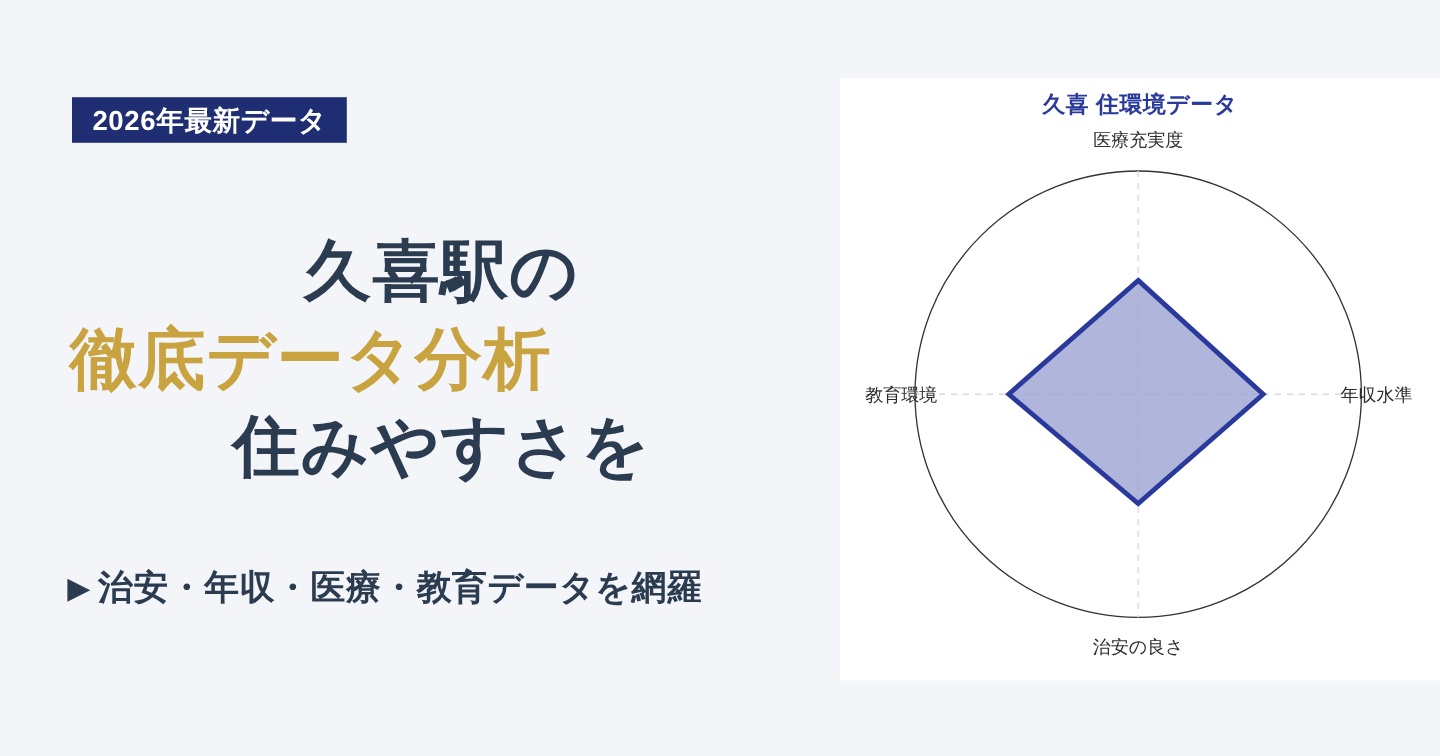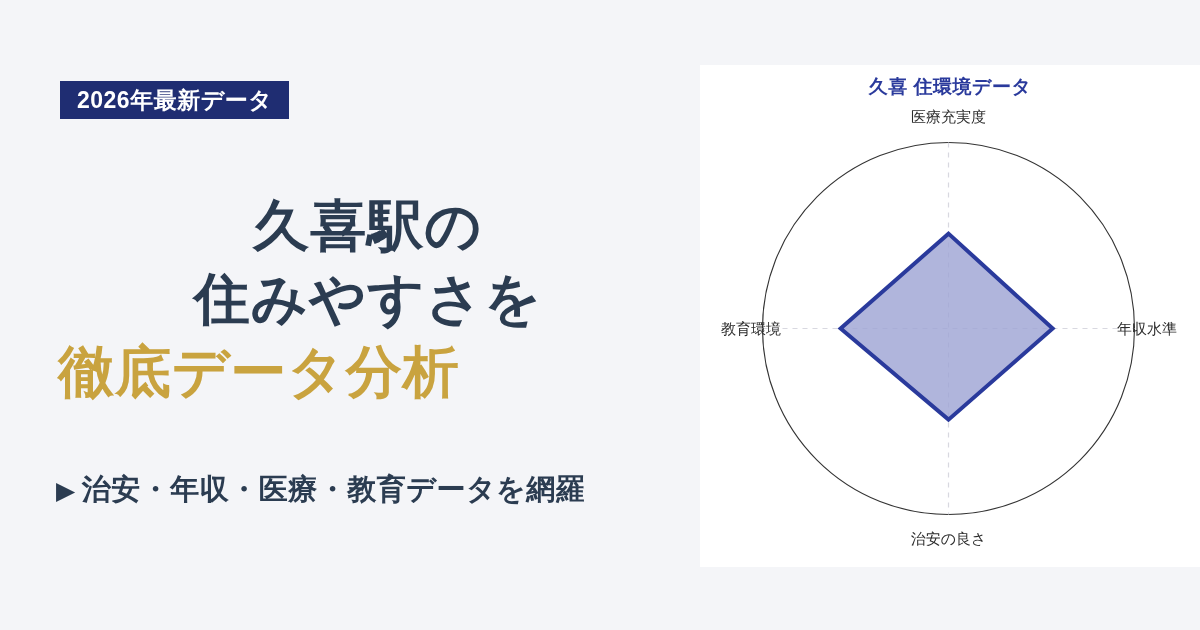--- a/index.html
+++ b/index.html
@@ -118,22 +118,22 @@
 </style>
 </head>
 <body>
 
 <div class="left-col">
 
   <div class="badge">2026年最新データ</div>
 
   <div class="headline">
     <div class="headline-line dark">久喜駅の</div>
+    <div class="headline-line gold">徹底データ分析</div>
     <div class="headline-line dark">住みやすさを</div>
-    <div class="headline-line gold">徹底データ分析</div>
   </div>
 
   <div class="subtitle">
     <span class="sub-arrow">▶</span>
     <span>治安・年収・医療・教育データを網羅</span>
   </div>
 
 </div>
 
 <div class="chart-panel">

